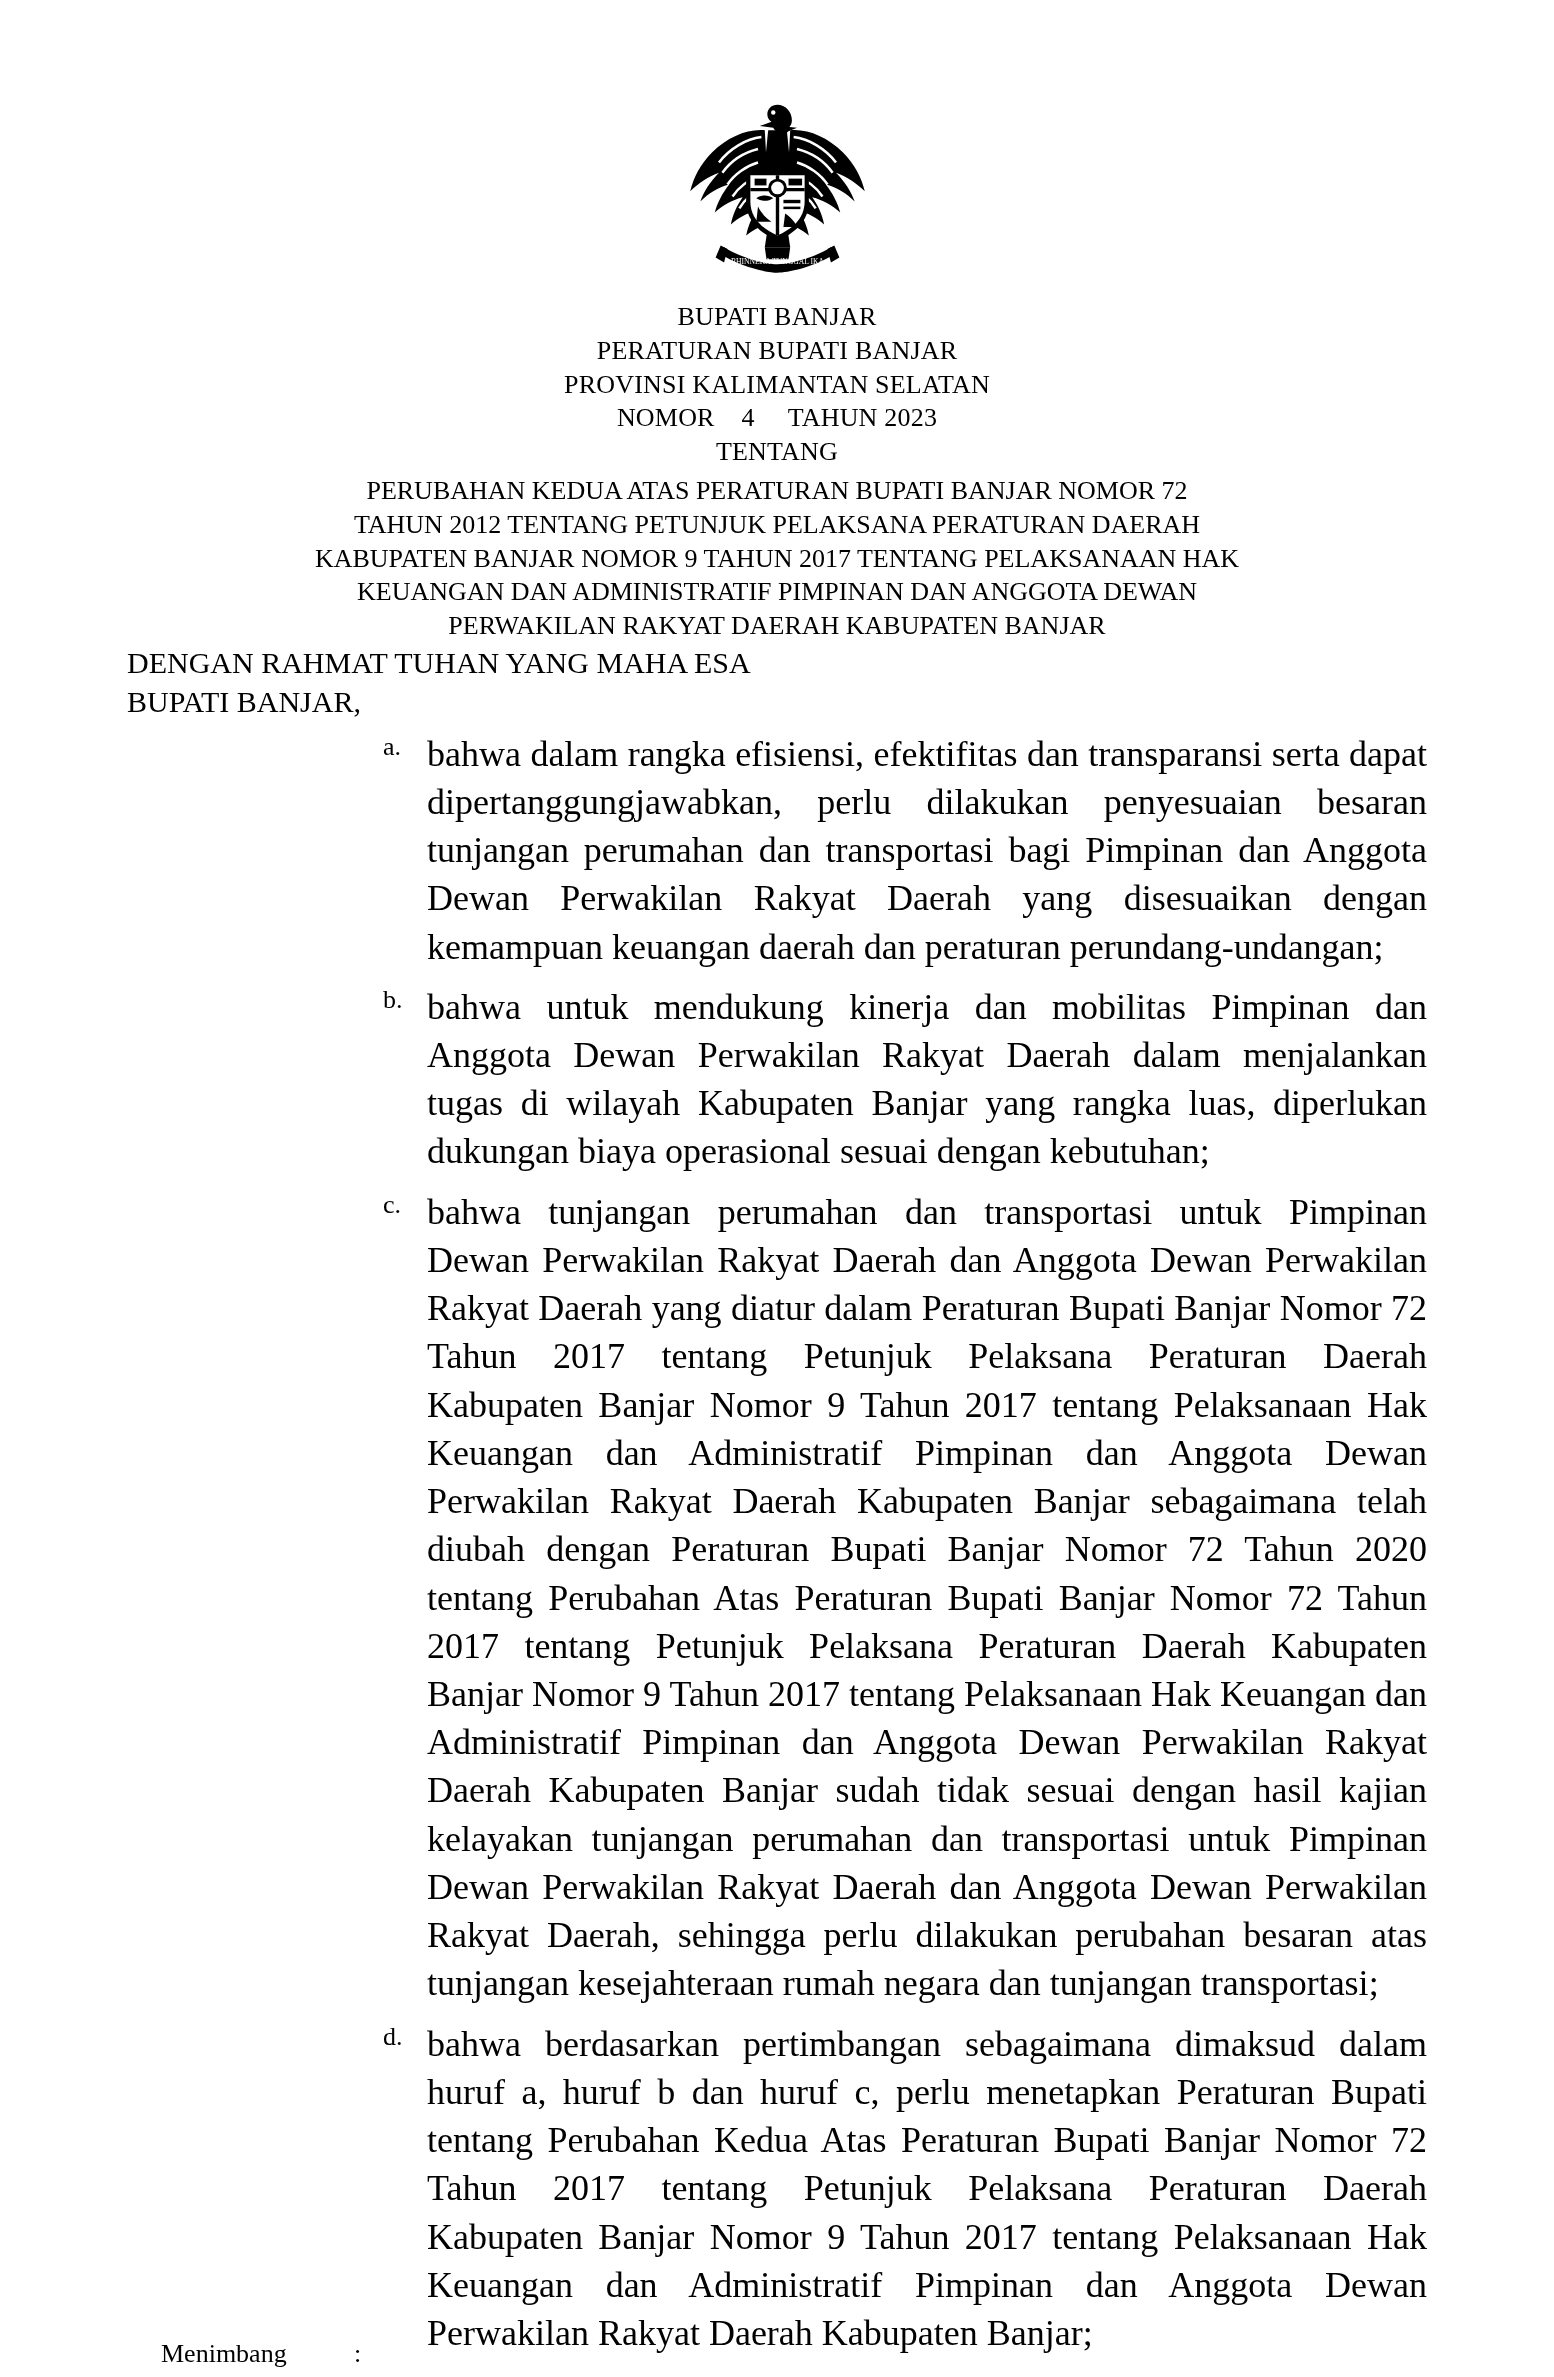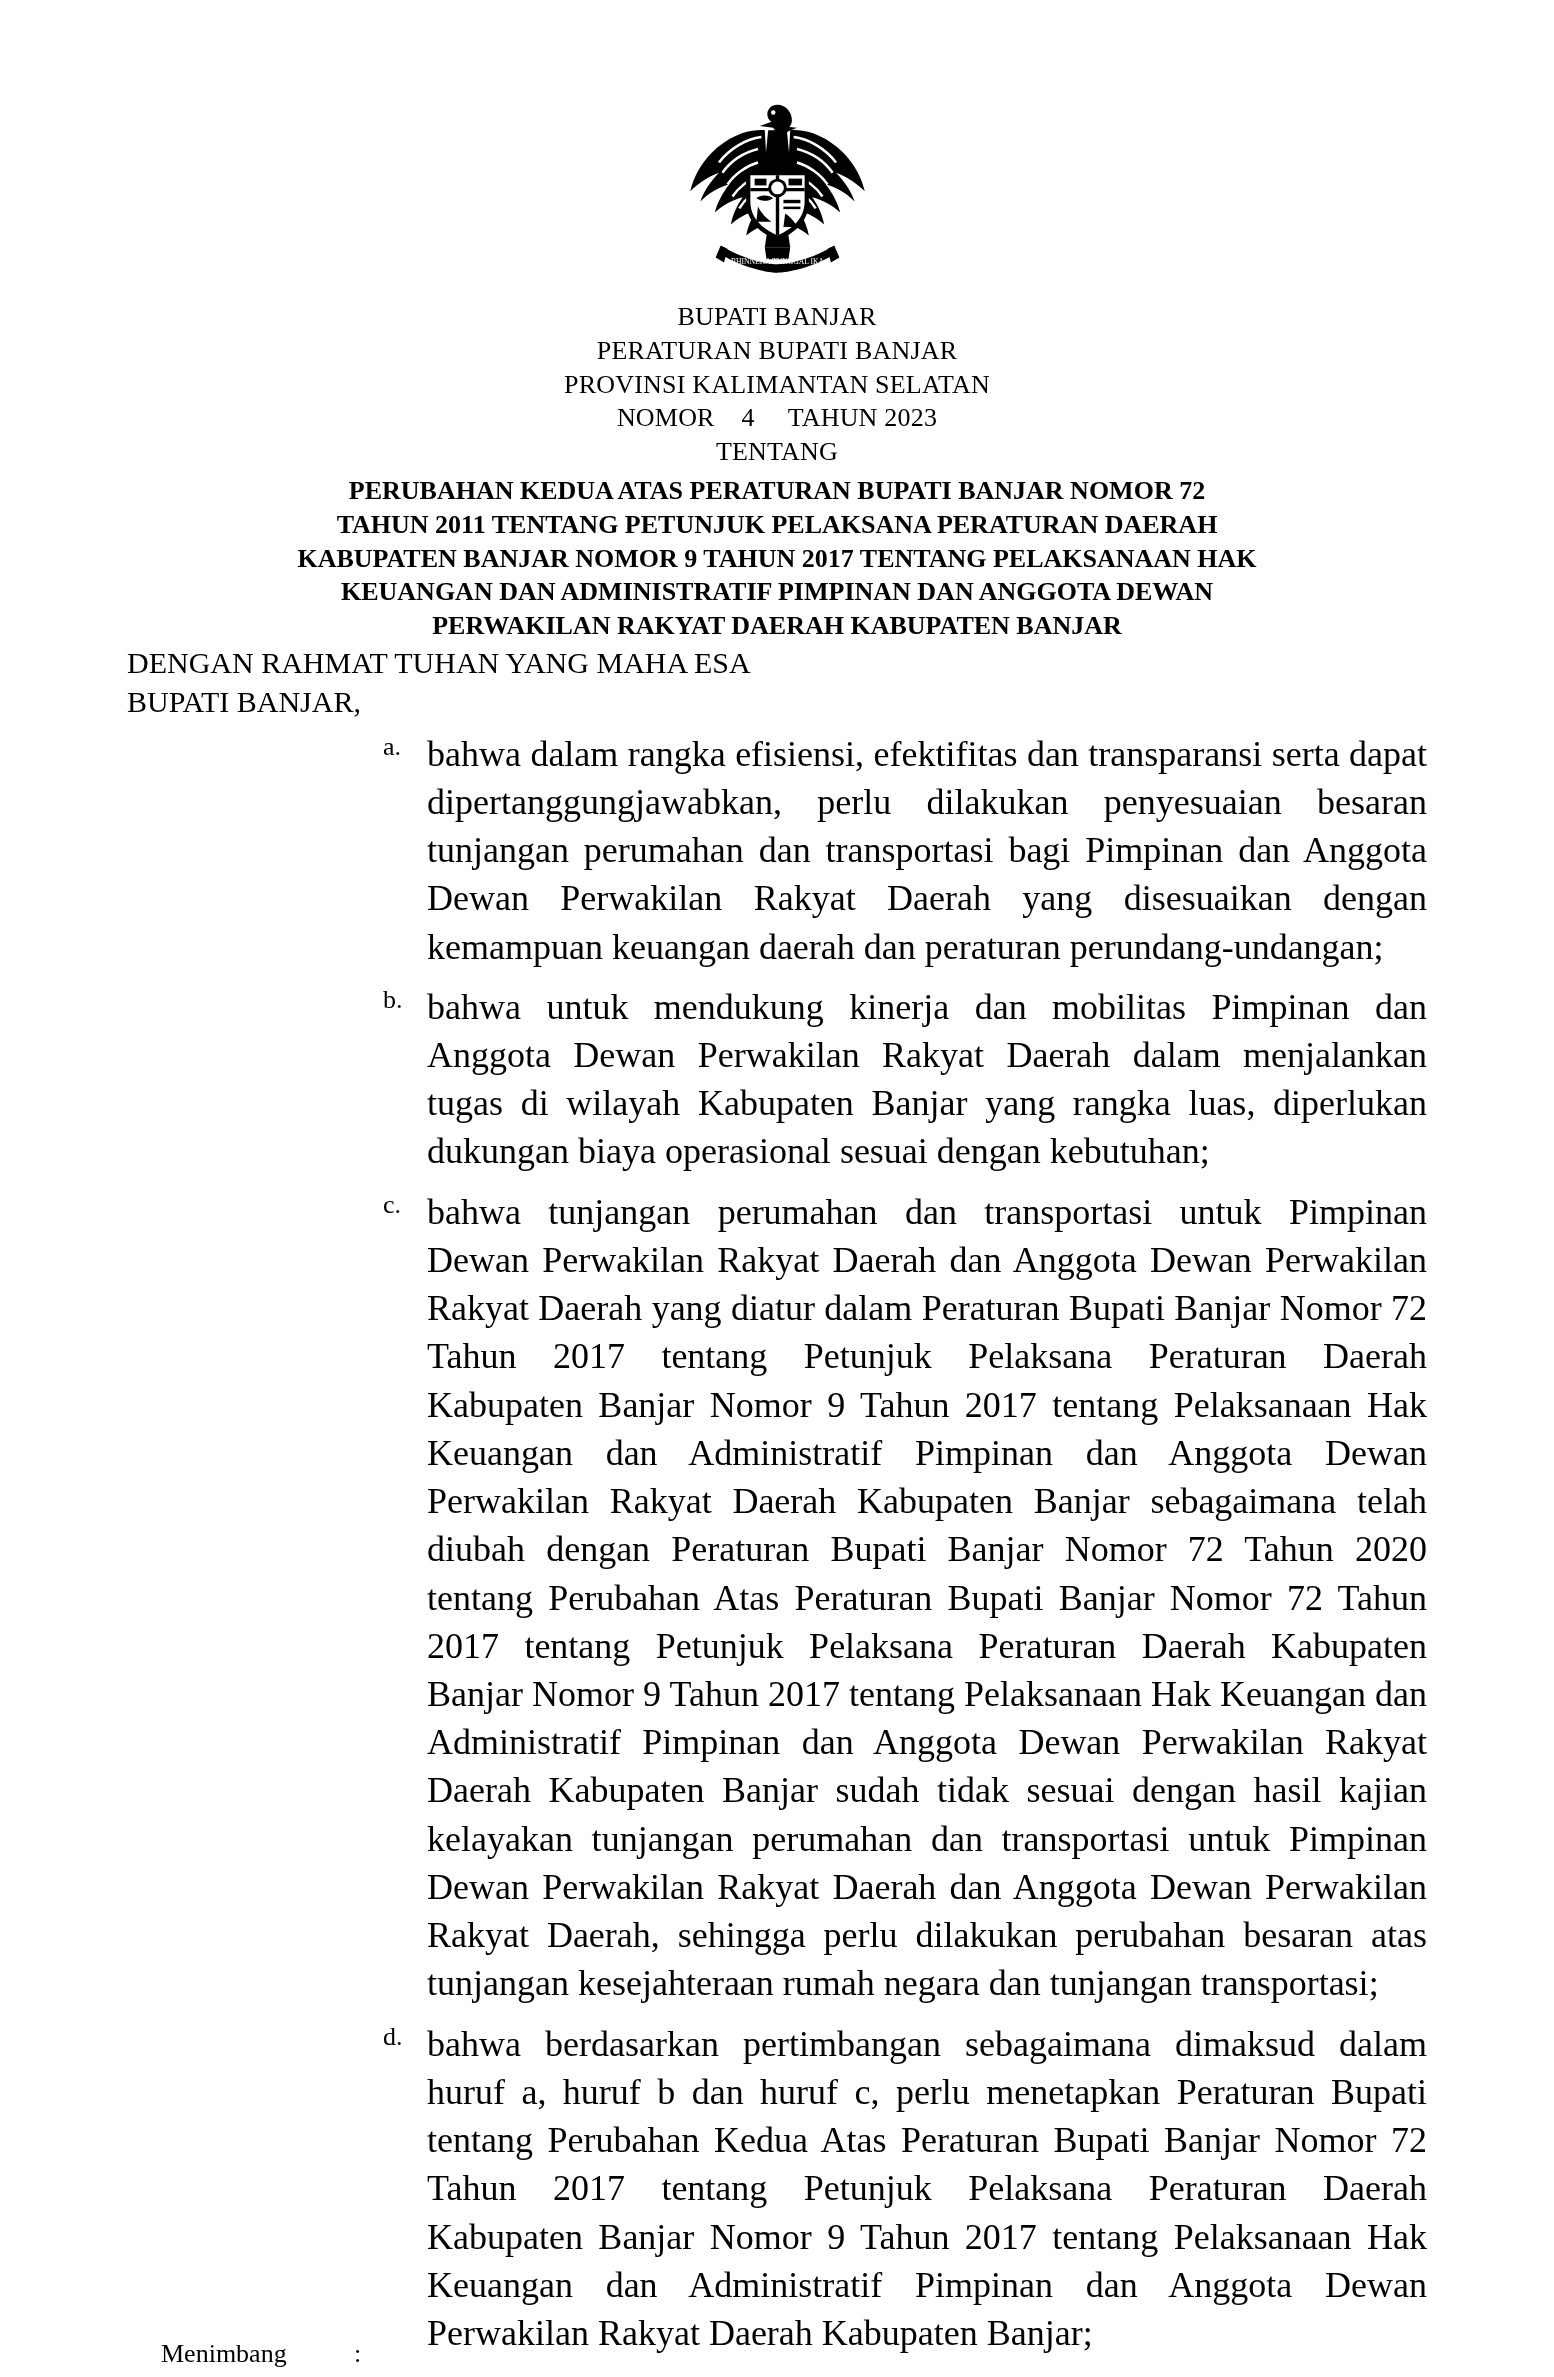--- a/index.html
+++ b/index.html
@@ -40,21 +40,20 @@
     letter-spacing: 0.2px;
     font-family: Liberation Serif, serif;
   }
   .head-line.nomor {
     white-space: pre;
   }
   .title-block {
     text-align: center;
     line-height: 1.30;
     margin-top: 5.1px;
-    font-weight: bold;
   }
   .title-line {
     font-size: 26px;
   }
   .subhead {
     text-align: left;
     font-size: 30px;
     line-height: 1.30;
   }
   
@@ -158,21 +157,21 @@
   <div class="head-block">
     <div class="head-line">BUPATI BANJAR</div>
     <div class="head-line">PERATURAN BUPATI BANJAR</div>
     <div class="head-line">PROVINSI KALIMANTAN SELATAN</div>
     <div class="head-line nomor">NOMOR    4     TAHUN 2023</div>
     <div class="head-line">TENTANG</div>
   </div>
 
   <div class="title-block">
     <div class="title-line">PERUBAHAN KEDUA ATAS PERATURAN BUPATI BANJAR NOMOR 72</div>
-    <div class="title-line">TAHUN 2011 TENTANG PETUNJUK PELAKSANA PERATURAN DAERAH</div>
+    <div class="title-line">TAHUN 2012 TENTANG PETUNJUK PELAKSANA PERATURAN DAERAH</div>
     <div class="title-line">KABUPATEN BANJAR NOMOR 9 TAHUN 2017 TENTANG PELAKSANAAN HAK</div>
     <div class="title-line">KEUANGAN DAN ADMINISTRATIF PIMPINAN DAN ANGGOTA DEWAN</div>
     <div class="title-line">PERWAKILAN RAKYAT DAERAH KABUPATEN BANJAR</div>
   </div>
 
   <div class="subhead">DENGAN RAHMAT TUHAN YANG MAHA ESA</div>
   <div class="subhead">BUPATI BANJAR,</div>
 
   <div class="menimbang">
     <div class="label-col">Menimbang</div>

